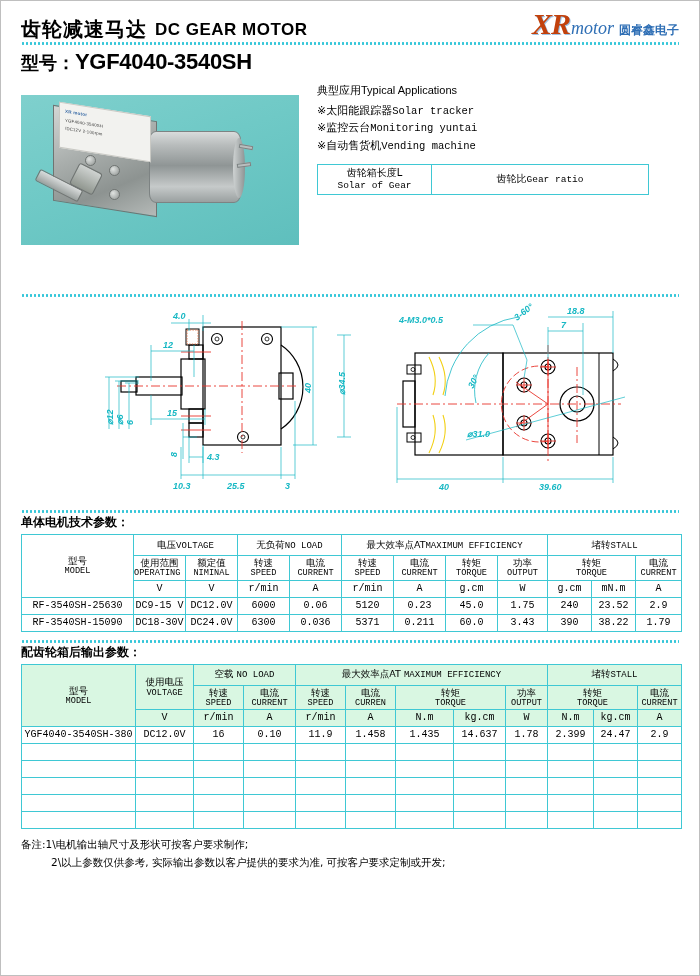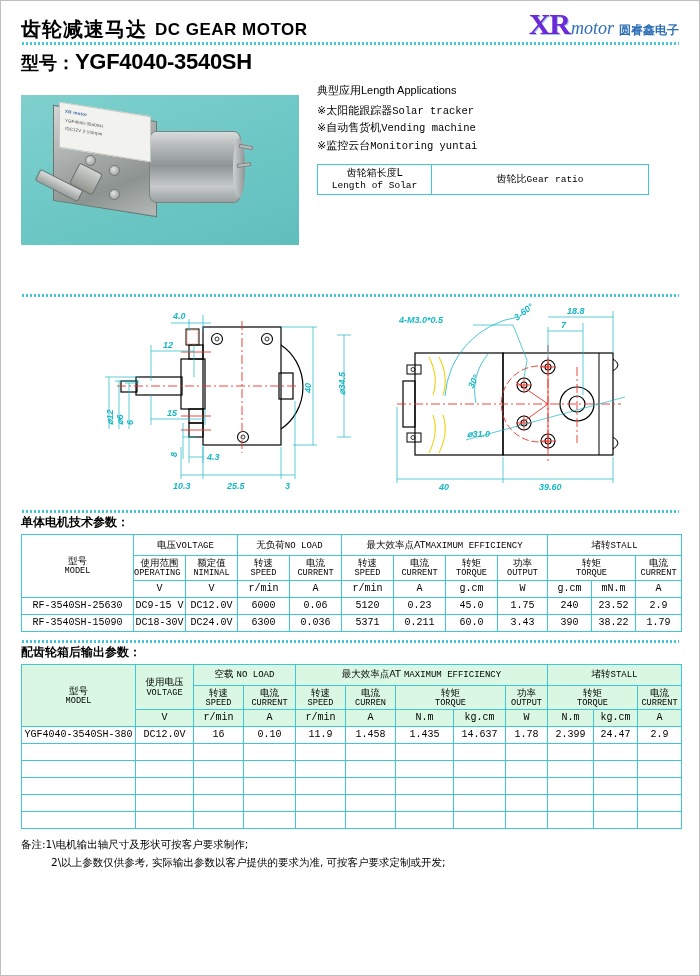--- a/index.html
+++ b/index.html
@@ -34,22 +34,22 @@
     font-size:17px; font-weight:bold; letter-spacing:.5px;
     margin-left:8px; line-height:1.05;
   }
   .logo {
     position:absolute; right:0; bottom:-2px;
     display:flex; align-items:baseline;
     white-space:nowrap;
   }
   .logo-x {
     font-family:"Liberation Serif", serif;
-    font-weight:bold;
-    font-size:30px; color:#6d28d9;
+    font-style:italic; font-weight:bold;
+    font-size:30px; color:#c2410c;
     letter-spacing:-1px;
     text-shadow:1px 1px 0 #9dc3e6;
   }
   .logo-motor {
     font-family:"Liberation Serif", serif;
     font-style:italic;
     font-size:18px; color:#2f6fb5;
     margin-left:1px;
   }
   .logo-cn {
@@ -265,39 +265,39 @@
         <div class="boss"></div>
         <div class="shaft"></div>
         <div class="screwp sp1"></div>
         <div class="screwp sp2"></div>
         <div class="screwp sp3"></div>
       </div>
     </div>
 
     <div class="apps">
       <div class="apps-title">
-        <span>典型应用</span><span class="en">Length Applications</span>
+        <span>典型应用</span><span class="en">Typical Applications</span>
       </div>
 
       <div class="app-item">
         <span>※</span><span>太阳能跟踪器</span><span class="en">Solar tracker</span>
       </div>
       <div class="app-item">
-        <span>※</span><span>自动售货机</span><span class="en">Vending machine</span>
+        <span>※</span><span>监控云台</span><span class="en">Monitoring yuntai</span>
       </div>
       <div class="app-item">
-        <span>※</span><span>监控云台</span><span class="en">Monitoring yuntai</span>
+        <span>※</span><span>自动售货机</span><span class="en">Vending machine</span>
       </div>
 
       <table class="gr">
         <tbody>
             <tr>
           <td class="gr-c1">
             <span>齿轮箱长度L</span><br>
-            <span class="en">Length of Solar</span>
+            <span class="en">Solar of Gear</span>
           </td>
           <td>
             <span>齿轮比</span><span class="en">Gear ratio</span>
           </td>
         </tr>
       </tbody>
         </table>
     </div>
   </div>
 

